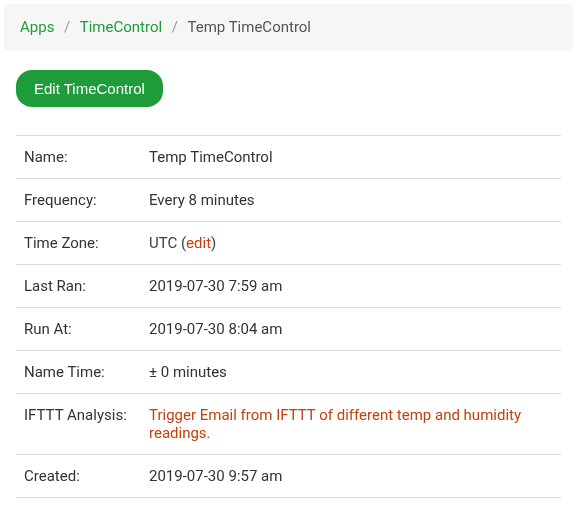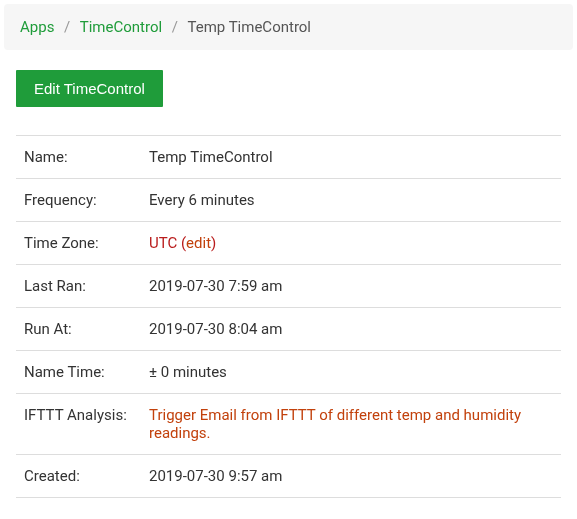--- a/index.html
+++ b/index.html
@@ -35,21 +35,21 @@
     }
     .content {
       padding: 16px;
     }
     .edit-btn {
       background: #1f9c3a;
       color: #fff;
       border: none;
       padding: 10px 18px;
       font-size: 15px;
-      border-radius: 1px;
+      border-radius: 16px;
       cursor: pointer;
       margin-bottom: 28px;
     }
     .details {
       border-top: 1px solid #ddd;
     }
     .row {
       display: flex;
       border-bottom: 1px solid #ddd;
       padding: 12px 8px;
@@ -63,21 +63,21 @@
       flex: 1;
       color: #333;
       word-break: break-word;
     }
     .link {
       color: #c2410c;
       text-decoration: none;
       cursor: pointer;
     }
     .paren {
-      color: #b91c1c;
+      color: #404040;
     }
   </style>
 </head>
 <body>
 
 <div class="breadcrumb">
   <a href="#">Apps</a>
   <span class="sep">/</span>
   <a href="#">TimeControl</a>
   <span class="sep">/</span>
@@ -89,21 +89,21 @@
 
   <div class="details">
 
     <div class="row">
       <div class="label">Name:</div>
       <div class="value">Temp TimeControl</div>
     </div>
 
     <div class="row">
       <div class="label">Frequency:</div>
-      <div class="value">Every 6 minutes</div>
+      <div class="value">Every 8 minutes</div>
     </div>
 
     <div class="row">
       <div class="label">Time Zone:</div>
       <div class="value">
         <span class="paren">UTC (</span><a class="link" href="#">edit</a><span class="paren">)</span>
       </div>
     </div>
 
     <div class="row">

